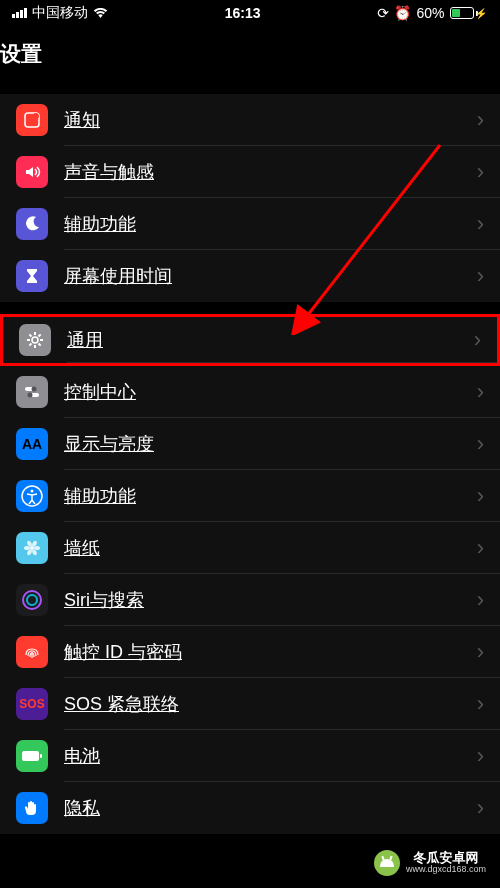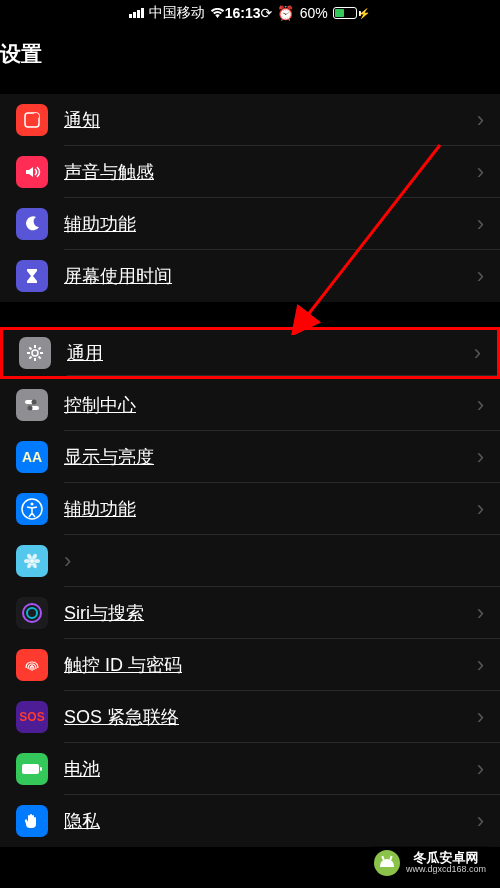--- a/index.html
+++ b/index.html
@@ -8,21 +8,21 @@
       height: 888px;
       background: #000;
       font-family: -apple-system, "PingFang SC", "Helvetica Neue", sans-serif;
       color: #fff;
       overflow: hidden;
       position: relative;
     }
     .status-bar {
       height: 26px;
       display: flex;
-      justify-content: center;
+      justify-content: space-between;
       align-items: center;
       padding: 0 12px;
       font-size: 14px;
       font-weight: 500;
     }
     .status-left { display: flex; align-items: center; gap: 5px; }
     .status-right { display: flex; align-items: center; gap: 5px; }
     .signal-bars { display: inline-flex; align-items: flex-end; gap: 1px; }
     .signal-bars span { width: 3px; background: #fff; display: inline-block; }
     .signal-bars span:nth-child(1){height:4px;} .signal-bars span:nth-child(2){height:6px;}
@@ -31,21 +31,21 @@
     .battery { display: flex; align-items: center; gap: 2px; }
     .battery-body { width: 24px; height: 12px; border: 1px solid #fff; border-radius: 3px; position: relative; }
     .battery-fill { position: absolute; left: 1px; top: 1px; bottom: 1px; width: 40%; background: #34c759; border-radius: 1px; }
     .battery-tip { width: 2px; height: 5px; background: #fff; border-radius: 0 1px 1px 0; }
     .header {
       text-align: left;
       padding: 14px 0 14px;
       font-size: 21px;
       font-weight: 600;
     }
-    .group { margin-top: 25px; }
+    .group { margin-top: 12px; }
     .group:first-of-type { margin-top: 12px; }
     .row {
       display: flex;
       align-items: center;
       height: 52px;
       padding: 0 16px;
       background: #111;
       position: relative;
       cursor: pointer;
     }
@@ -218,21 +218,21 @@
             <circle cx="12" cy="7" r="2.5" fill="#555"></circle>
             <rect x="7" y="11" width="10" height="4" rx="2" fill="#fff"></rect>
             <circle cx="8" cy="13" r="2.5" fill="#555"></circle>
           </svg>
         </div>
         <div class="row-label">控制中心</div>
         <div class="chevron">›</div>
       </div>
       <div class="row">
         <div class="icon-wrap" style="background: rgb(0, 122, 255);">
-          <div style="color:#fef9c3;font-weight:700;font-size:14px;">AA</div>
+          <div style="color:#000000;font-weight:700;font-size:14px;">AA</div>
         </div>
         <div class="row-label">显示与亮度</div>
         <div class="chevron">›</div>
       </div>
       <div class="row">
         <div class="icon-wrap" style="background: rgb(0, 122, 255);">
           <svg width="22" height="22" viewBox="0 0 22 22">
             <circle cx="11" cy="11" r="10" fill="none" stroke="#fff" stroke-width="1.5"></circle>
             <circle cx="11" cy="6" r="1.5" fill="#fff"></circle>
             <path d="M6 9l5 1 5-1M11 10v5m-3 4l3-4 3 4" stroke="#fff" stroke-width="1.5" fill="none"></path>
@@ -246,20 +246,21 @@
           <svg width="22" height="22" viewBox="0 0 22 22">
             <ellipse cx="16" cy="11" rx="3" ry="2" transform="rotate(0 16 11)" fill="#fff" opacity="0.8"></ellipse>
             <ellipse cx="13.5" cy="15.330127018922193" rx="3" ry="2" transform="rotate(60 13.5 15.330127018922193)" fill="#fff" opacity="0.8"></ellipse>
             <ellipse cx="8.5" cy="15.330127018922195" rx="3" ry="2" transform="rotate(120 8.5 15.330127018922195)" fill="#fff" opacity="0.8"></ellipse>
             <ellipse cx="6" cy="11" rx="3" ry="2" transform="rotate(180 6 11)" fill="#fff" opacity="0.8"></ellipse>
             <ellipse cx="8.499999999999998" cy="6.669872981077808" rx="3" ry="2" transform="rotate(240 8.499999999999998 6.669872981077808)" fill="#fff" opacity="0.8"></ellipse>
             <ellipse cx="13.5" cy="6.669872981077807" rx="3" ry="2" transform="rotate(300 13.5 6.669872981077807)" fill="#fff" opacity="0.8"></ellipse>
             <circle cx="11" cy="11" r="2" fill="#fff"></circle>
           </svg>
         </div>
+        <div class="row-label">墙纸</div>
         <div class="chevron">›</div>
       </div>
       <div class="row">
         <div class="icon-wrap" style="background: rgb(28, 28, 30);">
           <svg width="28" height="28" viewBox="0 0 28 28">
             <circle cx="14" cy="14" r="13" fill="#1c1c1e"></circle>
             <circle cx="14" cy="14" r="9" fill="none" stroke="#a855f7" stroke-width="2"></circle>
             <circle cx="14" cy="14" r="5" fill="none" stroke="#06b6d4" stroke-width="2"></circle>
           </svg>
         </div>

